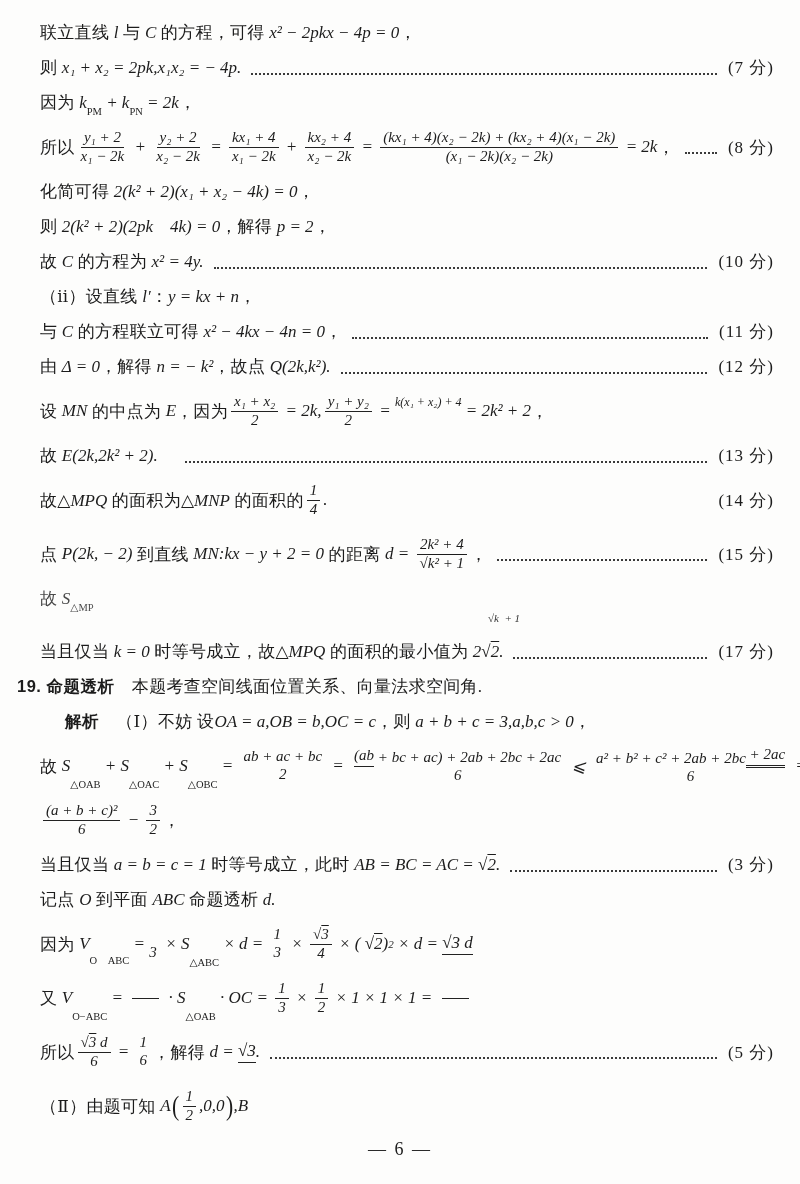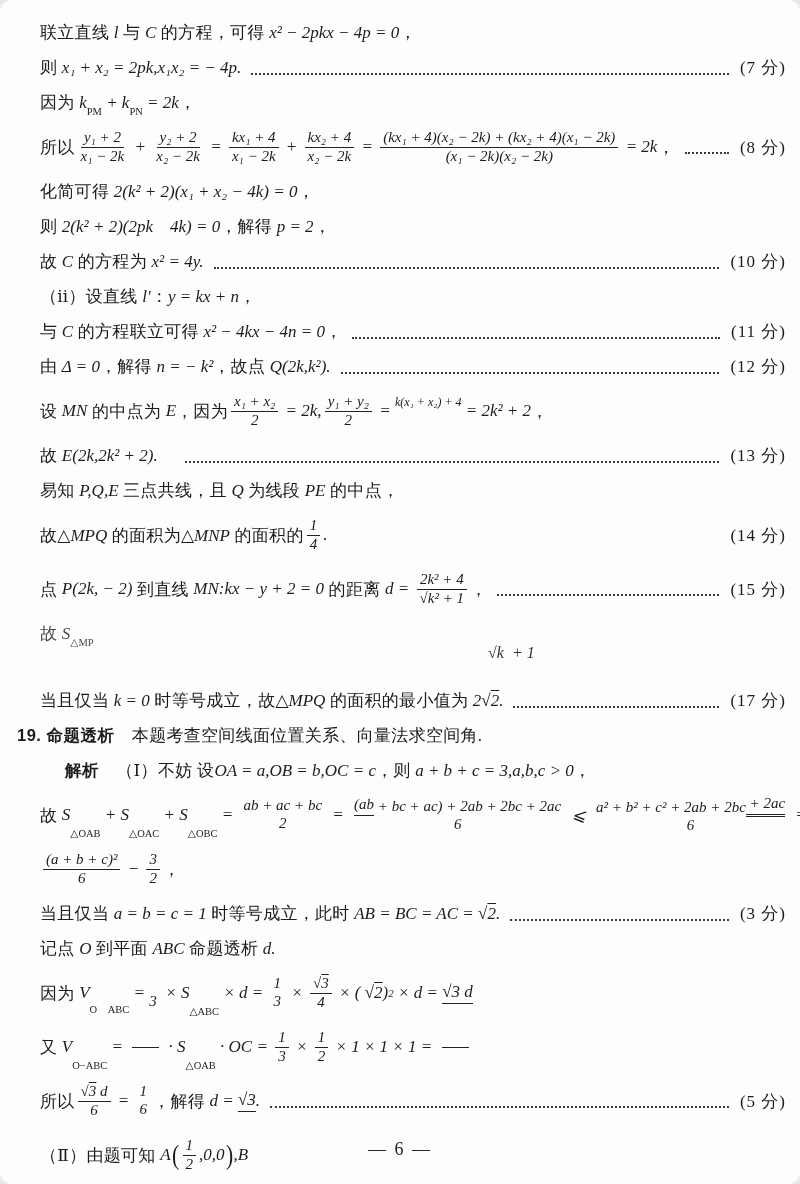--- a/index.html
+++ b/index.html
@@ -6,22 +6,21 @@
   .page{
     position:relative;
     width:800px;height:1184px;
     margin:0 auto;
     background:#fdfdfc;
     color:#1c1c1c;
     font-family:"Liberation Serif","DejaVu Serif",serif;
     font-size:17px;
     overflow:hidden;
     box-sizing:border-box;
-    padding:16px 14px 0 40px;
-    border-radius:12px;
+    padding:16px 26px 0 40px;
   }
   .line{
     display:flex;
     align-items:center;
     min-height:33px;
     margin-bottom:2px;
     white-space:pre;
   }
   .line > span{white-space:pre;}
   .cn{font-style:normal;letter-spacing:.3px;}
@@ -49,21 +48,21 @@
     flex:1;min-width:18px;height:12px;margin:0 7px 0 10px;
     border-bottom:2.4px dotted #3a3a3a;align-self:center;
   }
   .sp{flex:1;}
   .score{margin-left:4px;letter-spacing:1px;}
   .bp{font-size:27px;font-weight:400;font-style:normal;transform:scaleX(.8);display:inline-block;}
   
   .no-indent{margin-left:-23px;}
   .indent-lg{margin-left:25px;}
   .light{color:#4a4a4a;}
-  .fragment{margin-left:448px;font-size:16px;min-height:18px;margin-top:-8px;margin-bottom:22px;color:#333;}
+  .fragment{margin-left:448px;font-size:11px;min-height:18px;margin-top:-8px;margin-bottom:8px;color:#333;}
   .tall{min-height:52px;}
   .footer{
     position:absolute;left:0;bottom:24px;width:100%;
     text-align:center;font-size:18px;letter-spacing:2px;
   }
 </style>
 </head>
 <body>
 
 <div class="page">
@@ -73,21 +72,20 @@
       <div class="line"><span class="cn">因为 </span><span class="math">k</span><span class="sub">PM</span><span class="math"> + k</span><span class="sub">PN</span><span class="math"> = 2k</span><span class="cn">，</span></div>
       <div class="line tall"><span class="cn">所以</span><span class="frac"><span class="num"><span class="math">y₁ + 2</span></span><span class="den"><span class="math">x₁ − 2k</span></span></span><span class="math"> + </span><span class="frac"><span class="num"><span class="math">y₂ + 2</span></span><span class="den"><span class="math">x₂ − 2k</span></span></span><span class="math"> = </span><span class="frac"><span class="num"><span class="math">kx₁ + 4</span></span><span class="den"><span class="math">x₁ − 2k</span></span></span><span class="math"> + </span><span class="frac"><span class="num"><span class="math">kx₂ + 4</span></span><span class="den"><span class="math">x₂ − 2k</span></span></span><span class="math"> = </span><span class="frac"><span class="num"><span class="math">(kx₁ + 4)(x₂ − 2k) + (kx₂ + 4)(x₁ − 2k)</span></span><span class="den"><span class="math">(x₁ − 2k)(x₂ − 2k)</span></span></span><span class="math"> = 2k</span><span class="cn">，</span><span class="dots"></span><span class="score">(8 分)</span></div>
       <div class="line"><span class="cn">化简可得 </span><span class="math">2(k² + 2)(x₁ + x₂ − 4k) = 0</span><span class="cn">，</span></div>
       <div class="line"><span class="cn">则 </span><span class="math">2(k² + 2)(2pk　4k) = 0</span><span class="cn">，解得 </span><span class="math">p = 2</span><span class="cn">，</span></div>
       <div class="line"><span class="cn">故 </span><span class="math">C</span><span class="cn"> 的方程为 </span><span class="math">x² = 4y.</span><span class="dots"></span><span class="score">(10 分)</span></div>
       <div class="line"><span class="cn">（ⅱ）设直线 </span><span class="math">l′</span><span class="cn">：</span><span class="math">y = kx + n</span><span class="cn">，</span></div>
       <div class="line"><span class="cn">与 </span><span class="math">C</span><span class="cn"> 的方程联立可得 </span><span class="math">x² − 4kx − 4n = 0</span><span class="cn">，</span><span class="dots"></span><span class="score">(11 分)</span></div>
       <div class="line"><span class="cn">由 </span><span class="math">Δ = 0</span><span class="cn">，解得 </span><span class="math">n = − k²</span><span class="cn">，故点 </span><span class="math">Q(2k,k²).</span><span class="dots"></span><span class="score">(12 分)</span></div>
       <div class="line tall"><span class="cn">设 </span><span class="math">MN</span><span class="cn"> 的中点为 </span><span class="math">E</span><span class="cn">，因为</span><span class="frac"><span class="num"><span class="math">x₁ + x₂</span></span><span class="den"><span class="math">2</span></span></span><span class="math"> = 2k,</span><span class="frac"><span class="num"><span class="math">y₁ + y₂</span></span><span class="den"><span class="math">2</span></span></span><span class="math"> = </span><span class="raise">k(x₁ + x₂) + 4</span><span class="math"> = 2k² + 2</span><span class="cn">，</span></div>
       <div class="line"><span class="cn">故 </span><span class="math">E(2k,2k² + 2).</span><span class="cn">　</span><span class="dots"></span><span class="score">(13 分)</span></div>
-      <div class="line"><span class="cn">易知 </span><span class="math">P,Q,E</span><span class="cn"> 三点共线，且 </span><span class="math">Q</span><span class="cn"> 为线段 </span><span class="math">PE</span><span class="cn"> 的中点，</span></div>
       <div class="line tall"><span class="cn">故</span><span class="math">△MPQ</span><span class="cn"> 的面积为</span><span class="math">△MNP</span><span class="cn"> 的面积的</span><span class="frac"><span class="num"><span class="math">1</span></span><span class="den"><span class="math">4</span></span></span><span class="math">.</span><span class="sp"></span><span class="score">(14 分)</span></div>
       <div class="line tall"><span class="cn">点 </span><span class="math">P(2k, − 2)</span><span class="cn"> 到直线 </span><span class="math">MN:kx − y + 2 = 0</span><span class="cn"> 的距离 </span><span class="math">d = </span><span class="frac"><span class="num"><span class="math">2k² + 4</span></span><span class="den"><span class="sqrt"><span class="sign">√</span><span class="rad">k² + 1</span></span></span></span><span class="cn">，</span><span class="dots"></span><span class="score">(15 分)</span></div>
       <div class="line light"><span class="cn">故 </span><span class="math">S</span><span class="sub">△MP</span></div>
       <div class="line fragment"><span class="math">√k  + 1</span></div>
       <div class="line"><span class="cn">当且仅当 </span><span class="math">k = 0</span><span class="cn"> 时等号成立，故</span><span class="math">△MPQ</span><span class="cn"> 的面积的最小值为 </span><span class="math">2</span><span class="sqrt"><span class="sign">√</span><span class="rad">2</span></span><span class="math">.</span><span class="dots"></span><span class="score">(17 分)</span></div>
       <div class="line no-indent"><span class="bold">19. 命题透析</span><span class="cn">　本题考查空间线面位置关系、向量法求空间角.</span></div>
       <div class="line indent-lg"><span class="bold">解析</span><span class="cn">　（Ⅰ）不妨 设</span><span class="math">OA = a,OB = b,OC = c</span><span class="cn">，则 </span><span class="math">a + b + c = 3,a,b,c &gt; 0</span><span class="cn">，</span></div>
       <div class="line tall"><span class="cn">故 </span><span class="math">S</span><span class="sub">△OAB</span><span class="math"> + S</span><span class="sub">△OAC</span><span class="math"> + S</span><span class="sub">△OBC</span><span class="math"> = </span><span class="frac nobar"><span class="num"><span class="math">ab + ac + bc</span></span><span class="den"><span class="math">2</span></span></span><span class="math"> = </span><span class="frac nobar"><span class="num"><span class="ul">(ab</span><span class="math"> + bc + ac) + 2ab + 2bc + 2ac</span></span><span class="den"><span class="math">6</span></span></span><span class="math"> ⩽ </span><span class="frac nobar"><span class="num"><span class="math">a² + b² + c² + 2ab + 2bc</span><span class="ul dbl"> + 2ac</span></span><span class="den"><span class="math">6</span></span></span><span class="math"> =</span></div>
       <div class="line tall"><span class="frac"><span class="num"><span class="math">(a + b + c)²</span></span><span class="den"><span class="math">6</span></span></span><span class="math"> − </span><span class="frac"><span class="num"><span class="math">3</span></span><span class="den"><span class="math">2</span></span></span><span class="cn">，</span></div>
       <div class="line"><span class="cn">当且仅当 </span><span class="math">a = b = c = 1</span><span class="cn"> 时等号成立，此时 </span><span class="math">AB = BC = AC = </span><span class="sqrt"><span class="sign">√</span><span class="rad">2</span></span><span class="math">.</span><span class="dots"></span><span class="score">(3 分)</span></div>

